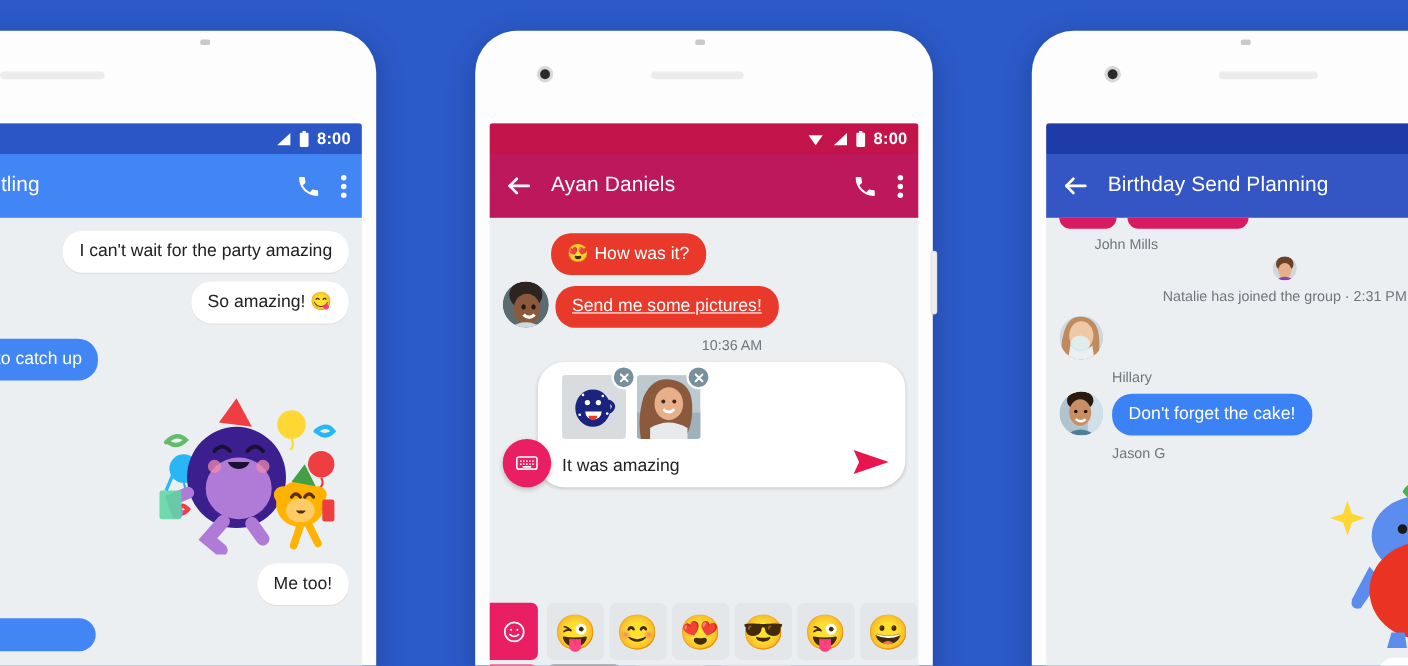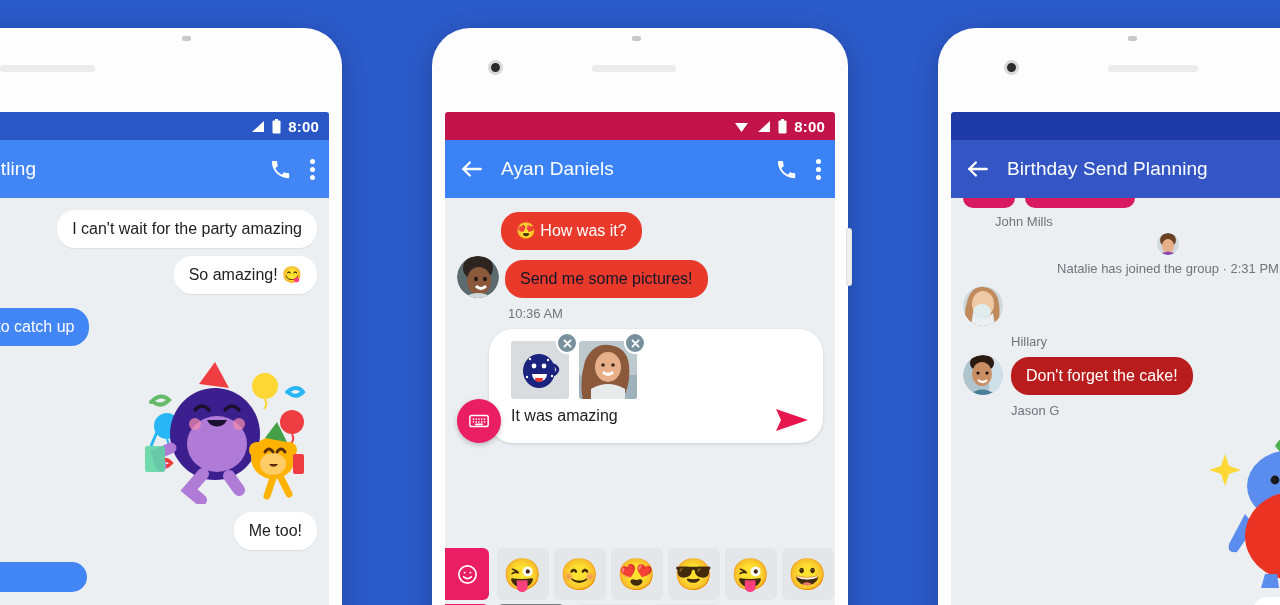--- a/index.html
+++ b/index.html
@@ -85,21 +85,21 @@
     flex:1; background:#fff; border-radius:24px; padding:12px 14px 10px 22px;
     box-shadow:0 1px 3px rgba(0,0,0,.14); position:relative;
   }
   .attach-row { display:flex; gap:10px; margin-bottom:8px; }
   .thumb { width:58px; height:58px; border-radius:3px; position:relative; overflow:visible; }
   .thumb .inner { width:100%; height:100%; border-radius:3px; overflow:hidden; position:relative; }
   .thumb .x {
     position:absolute; right:-9px; top:-9px; width:22px; height:22px; border-radius:50%;
     background:#78909C; border:2px solid #fff; display:flex; align-items:center; justify-content:center;
   }
-  .compose-bottom { display:flex; align-items:flex-start;gap:28px; }
+  .compose-bottom { display:flex; align-items:flex-end;gap:28px; }
   .compose-text { flex:1; font-size:16px; color:#202124; }
   .send-btn { width:34px; height:26px; flex:0 0 auto; }
 
   
   .tray { position:absolute; left:0; right:0; bottom:0; }
   .tray-row { display:flex; align-items:flex-start; }
   .tray-tab {
     width:44px; flex:0 0 auto; background:#E91E63; display:flex;
     align-items:center; justify-content:center;
   }
@@ -246,21 +246,21 @@
       </span>
       <span class="ic-bat">
         <svg viewBox="0 0 9 15">
             <rect x="3" y="0" width="3" height="2" fill="#fff"></rect>
             <rect x="0.5" y="1.6" width="8" height="13" rx="1" fill="#fff"></rect>
           </svg>
       </span>
       <span class="time">8:00</span>
     </div>
 
-    <div class="appbar" style="background:#3b82f6;">
+    <div class="appbar" style="background:#be185d;">
       <span class="ic-back">
         <svg viewBox="0 0 24 24" fill="none" stroke="#fff" stroke-width="2.2" stroke-linecap="round" stroke-linejoin="round">
           <path d="M20 12 H4"></path>
             <path d="M10 6 L4 12 L10 18"></path>
           </svg>
       </span>
       <span class="title">Ayan Daniels</span>
       <span class="spacer"></span>
       <span class="ic-call">
         <svg viewBox="0 0 24 24" fill="#fff">
@@ -290,23 +290,23 @@
               <rect width="42" height="42" fill="#5b6b70"></rect>
               <ellipse cx="21" cy="12" rx="15" ry="13" fill="#2d2420"></ellipse>
               <ellipse cx="22" cy="25" rx="12" ry="14" fill="#8B5A3C"></ellipse>
               <ellipse cx="19" cy="23" rx="2" ry="2.3" fill="#241a14"></ellipse>
               <ellipse cx="28" cy="23" rx="2" ry="2.3" fill="#241a14"></ellipse>
               <path d="M19 30 q5 5 10 0" stroke="#fff" stroke-width="3" fill="none"></path>
               <path d="M6 42 q15 -10 30 0 z" fill="#cfd8dc"></path>
             </g>
           </svg>
         </span>
-        <span class="bubble" style="background:#E8392B;color:#0f172a;">Send me some pictures!</span>
-      </div>
-      <div class="timelabel" style="margin-left:51px;">10:36 AM</div>
+        <span class="bubble" style="background:#E8392B;color:#ffffff;text-decoration:underline;">Send me some pictures!</span>
+      </div>
+      <div class="timelabel" style="margin-left:51px;text-align:center;">10:36 AM</div>
     </div>
 
     <div class="compose-wrap" style="margin-top:8px;">
       <div class="kbd-fab">
         <svg viewBox="0 0 24 24" width="22" height="22" fill="none" stroke="#fff" stroke-width="1.6">
           <rect x="2" y="6" width="20" height="12" rx="2"></rect>
           <g stroke-width="1.8" stroke-linecap="round">
             <path d="M6 10h.01M9 10h.01M12 10h.01M15 10h.01M18 10h.01"></path>
             <path d="M6 13h.01M9 13h.01M12 13h.01M15 13h.01M18 13h.01"></path>
             <path d="M8.5 15.7h7"></path>
@@ -513,21 +513,21 @@
               <rect x="26" y="0" width="14" height="40" fill="#cfe0e8"></rect>
               <ellipse cx="19" cy="8" rx="12" ry="9" fill="#2a1a10"></ellipse>
               <ellipse cx="19" cy="19" rx="10" ry="12" fill="#C98E63"></ellipse>
               <circle cx="15" cy="18" r="1.6" fill="#1a1008"></circle>
                 <circle cx="24" cy="18" r="1.6" fill="#1a1008"></circle>
               <path d="M15 25 q5 4 9 0" stroke="#fff" stroke-width="2.2" fill="none"></path>
               <path d="M6 40 q13 -11 27 0 z" fill="#4c7f99"></path>
             </g>
           </svg>
         </span>
-        <span class="bubble" style="background:#b91c1c;color:#fff;">Don't forget the cake!</span>
+        <span class="bubble" style="background:#3b82f6;color:#fff;">Don't forget the cake!</span>
       </div>
       <div class="meta" style="margin:2px 0 6px 48px;">Jason G</div>
 
       <div class="row right" style="margin-top:4px;">
         <div style="width:170px;height:165px;position:relative;">
           <svg viewBox="0 0 170 165" width="170" height="165">
             <path d="M18 42 l4 -12 l4 12 l12 4 l-12 4 l-4 12 l-4 -12 l-12 -4z" fill="#FDD835"></path>
             <path d="M72 22 q8 -14 16 -4 q10 -10 16 4 q-8 10 -16 8 q-9 2 -16 -8z" fill="#4CAF50"></path>
             <ellipse cx="88" cy="62" rx="44" ry="36" fill="#5B8DEF"></ellipse>
             <circle cx="72" cy="56" r="4.4" fill="#1a1a1a"></circle>

